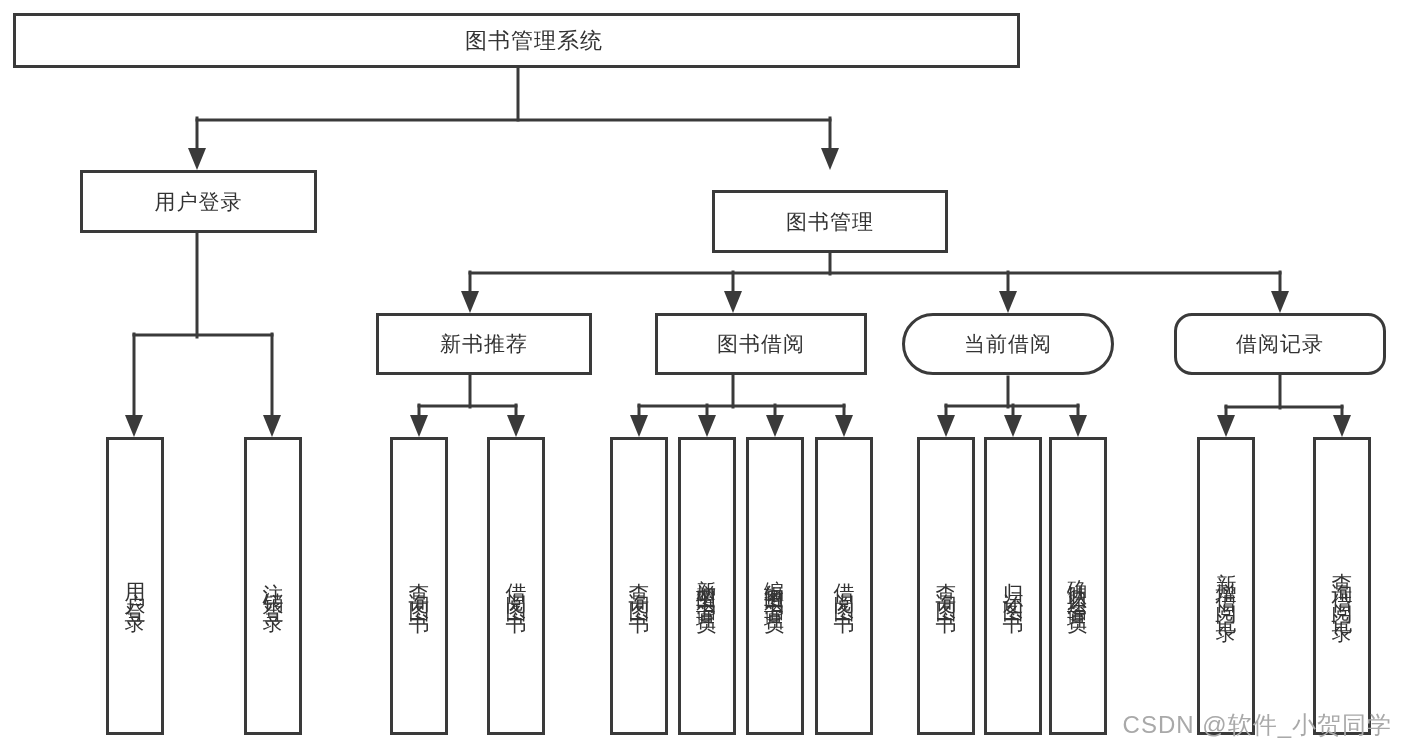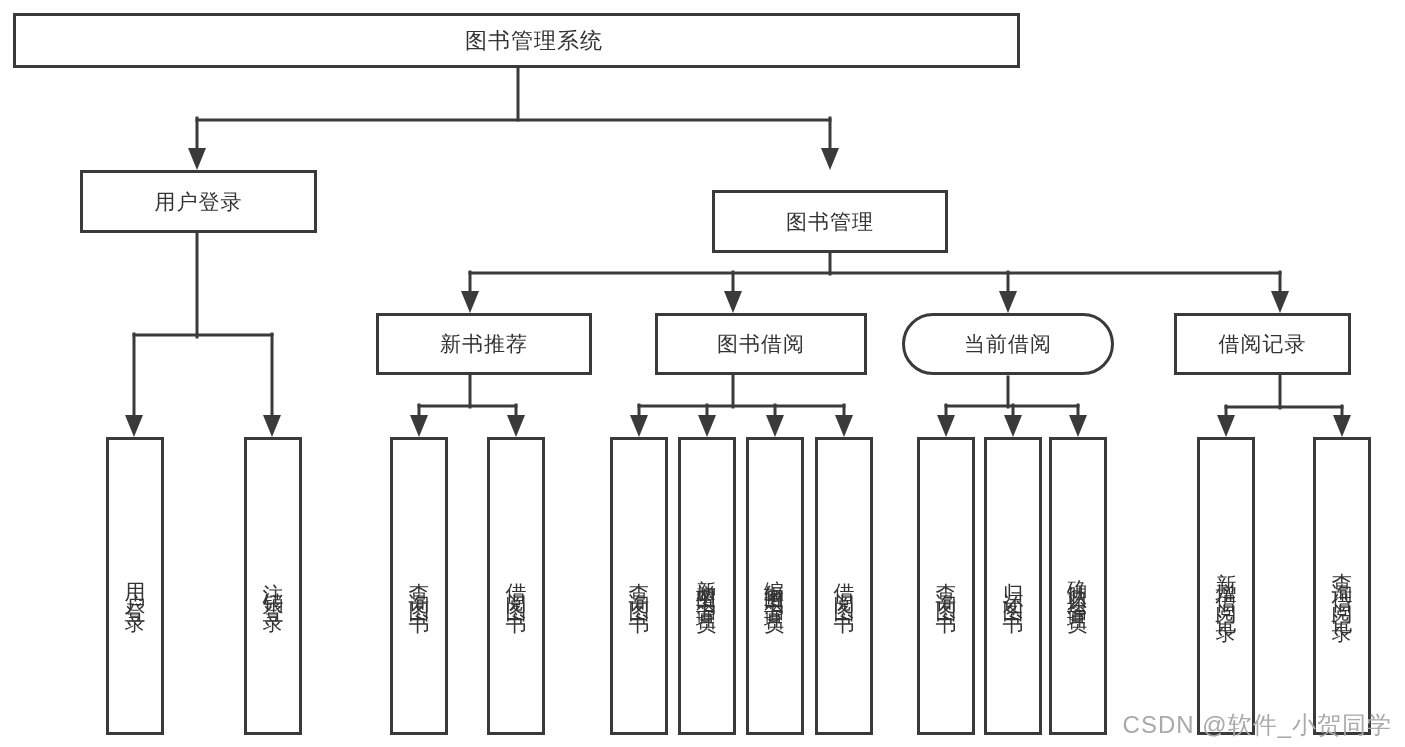--- a/index.html
+++ b/index.html
@@ -26,21 +26,21 @@
     font-size:21px;color:var(--text);
     letter-spacing:1px;
     white-space:nowrap;
   }
   .root-box{left:13px;top:13px;width:1007px;height:55px;font-size:22px;padding-left:35px;}
   .n-user-login{left:80px;top:170px;width:237px;height:63px;}
   .n-book-mgmt{left:712px;top:170px;width:236px;height:63px;margin-top:20px;}
   .n-newrec{left:348px;top:313px;width:216px;height:62px;margin-left:28px;}
   .n-borrow{left:627px;top:313px;width:212px;height:62px;margin-left:28px;}
   .n-current{left:902px;top:313px;width:212px;height:62px;border-radius:31px;}
-  .n-records{left:1174px;top:313px;width:177px;height:62px;}
+  .n-records{left:1174px;top:313px;width:212px;height:62px;border-radius:18px;}
   .vbox{
     position:absolute;top:437px;width:58px;height:298px;
     box-sizing:border-box;
     border:3px solid var(--line);
     background:#ffffff;
     display:flex;align-items:center;justify-content:center;
     writing-mode:vertical-rl;text-orientation:mixed;
     font-size:21px;letter-spacing:10px;color:var(--text);
   }
   .vbox.long{font-size:20px;letter-spacing:5px;}

